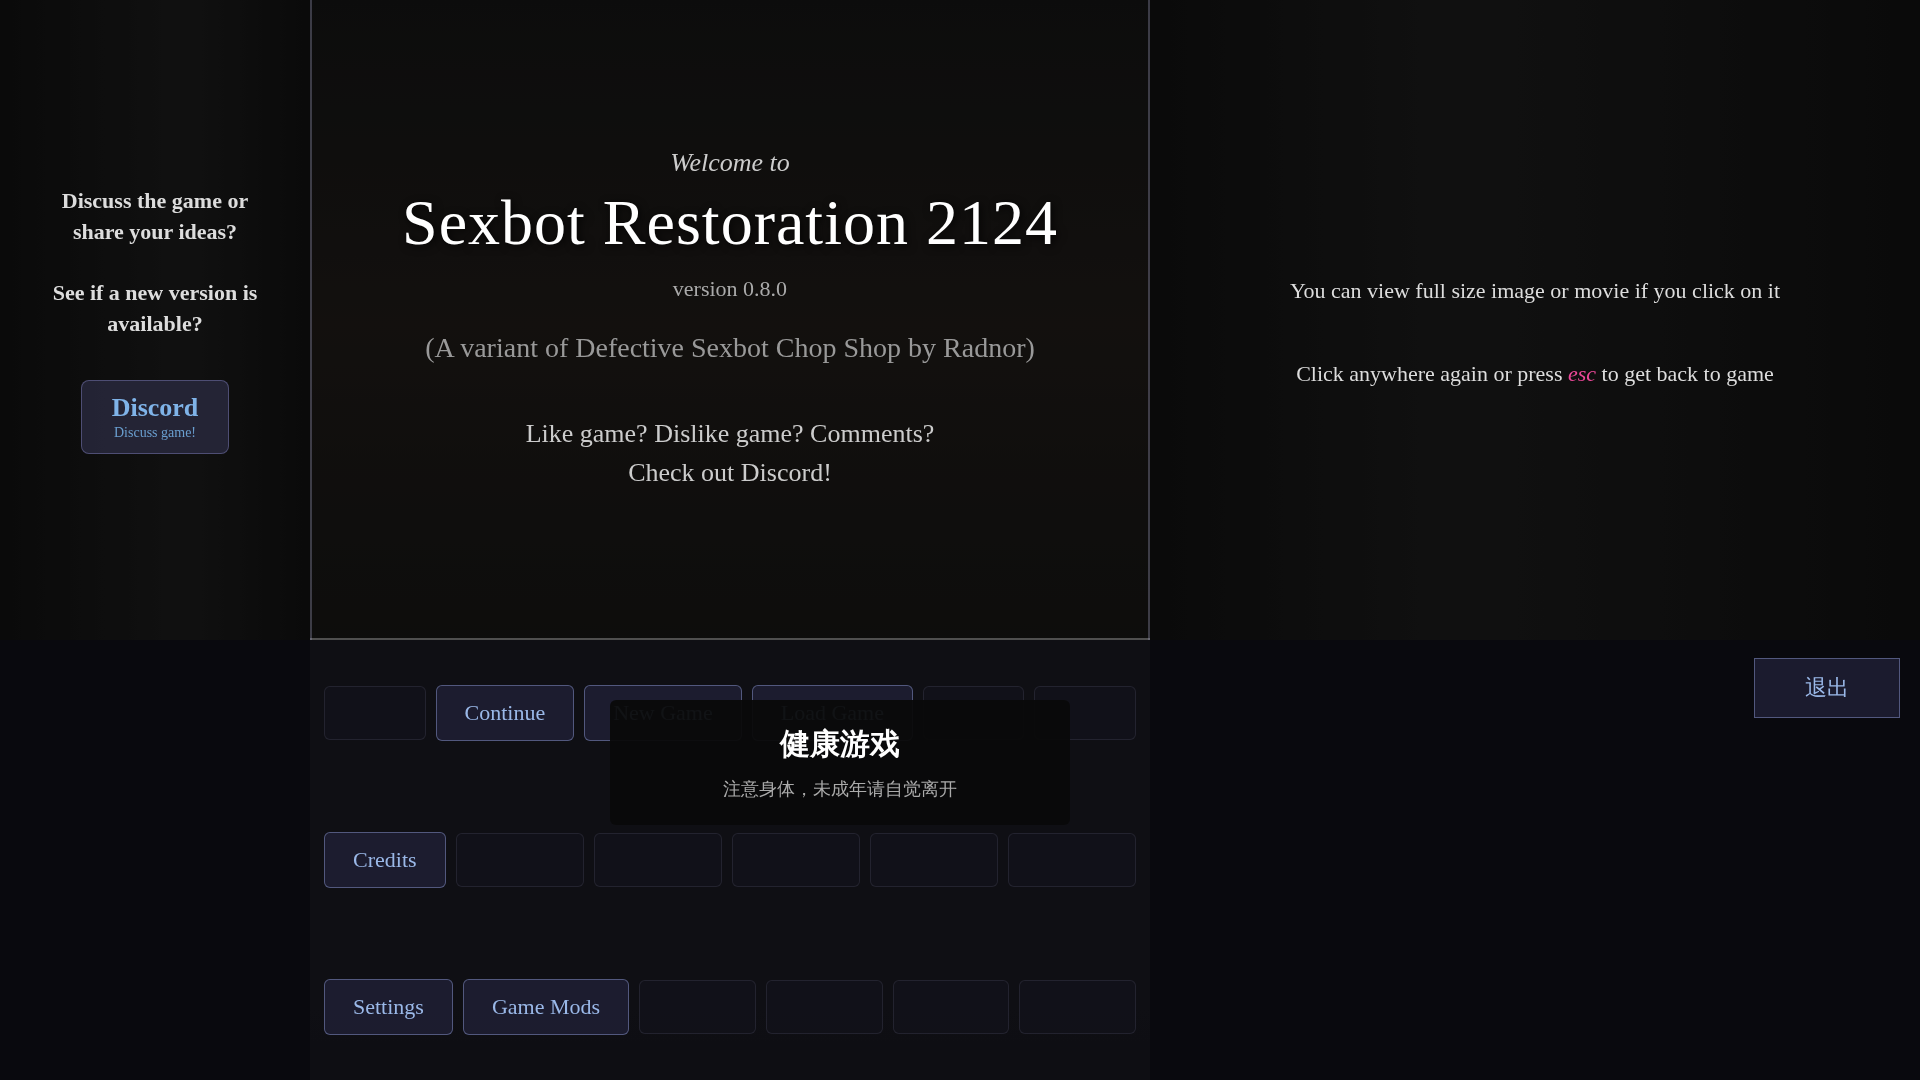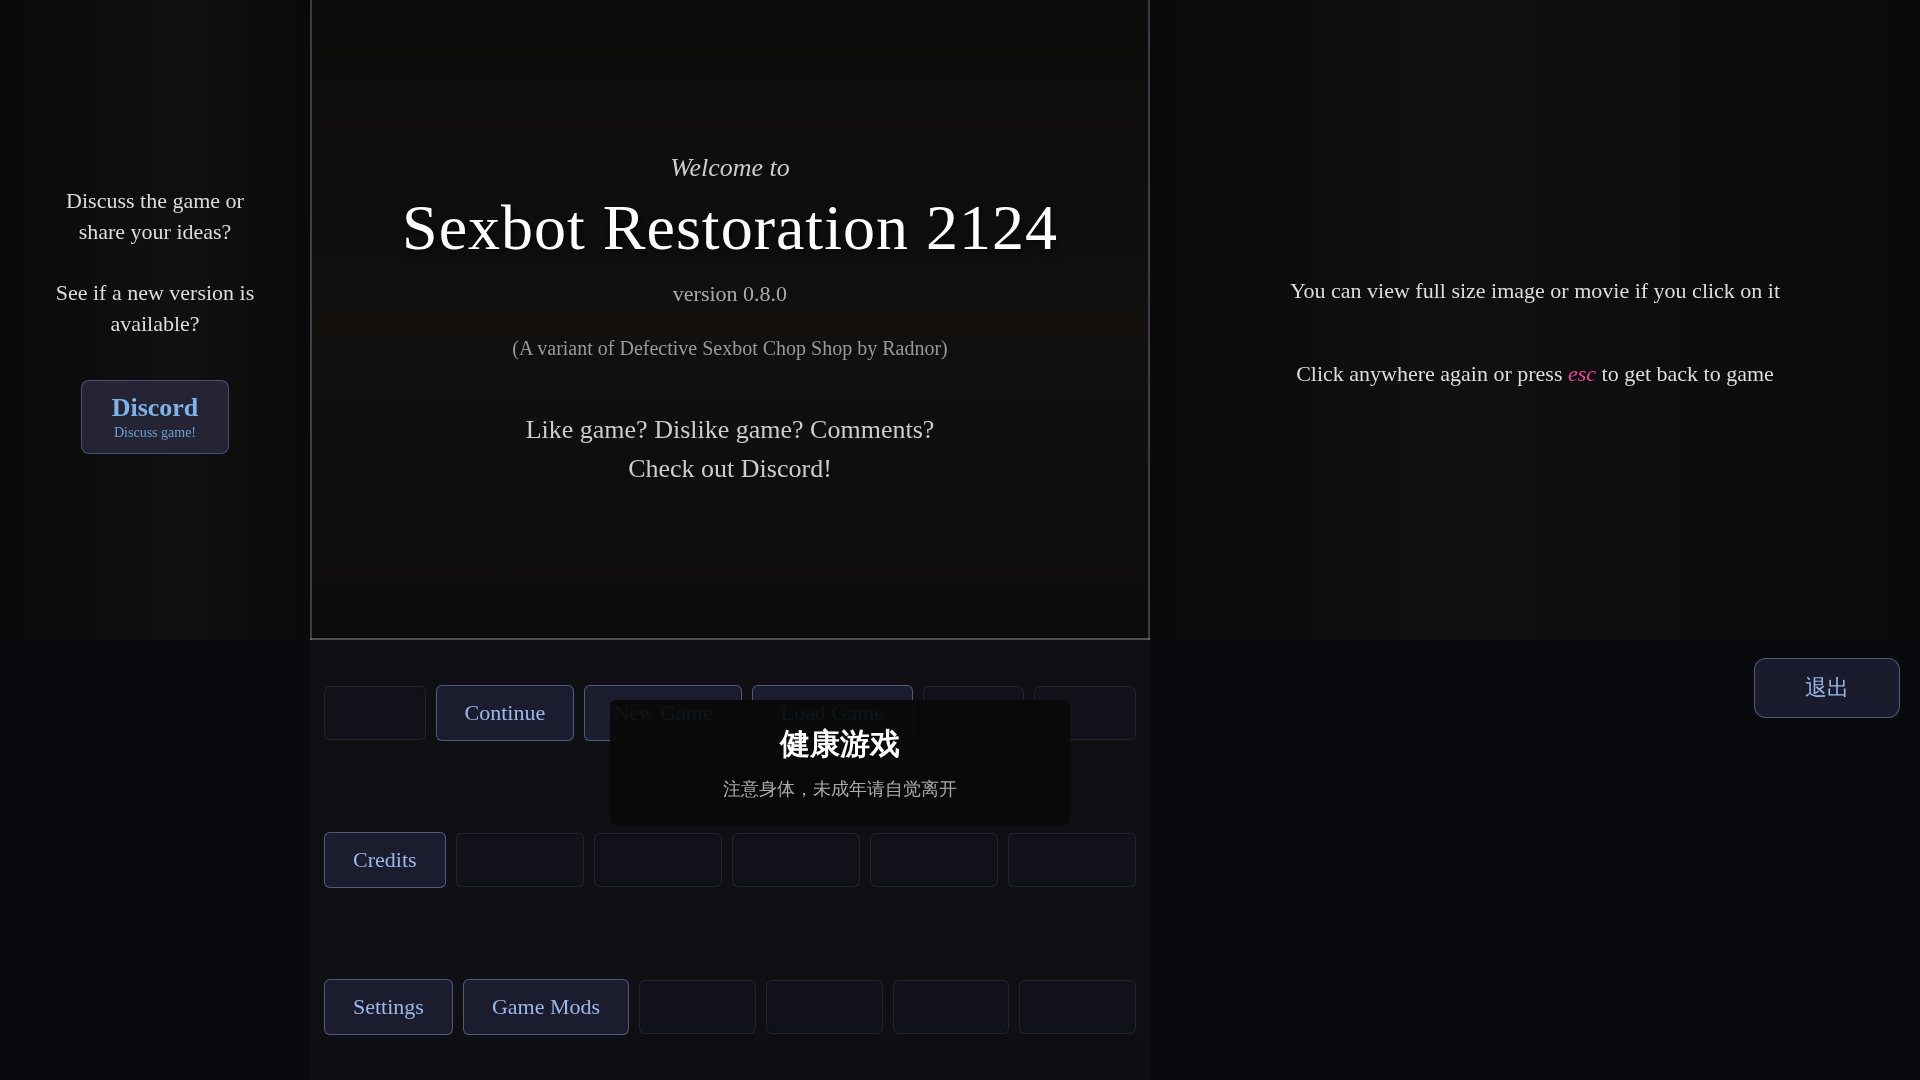--- a/index.html
+++ b/index.html
@@ -77,20 +77,21 @@
       padding: 20px;
       text-align: center;
       color: #ccc;
     }
 
     .left-sidebar .discuss-text {
       font-size: 22px;
       line-height: 1.4;
       color: #ddd;
       margin-bottom: 40px;
+      font-weight: bold;
     }
 
     .discord-btn {
       background: rgba(40,40,60,0.85);
       border: 1px solid rgba(120,120,180,0.5);
       border-radius: 8px;
       padding: 12px 30px;
       cursor: pointer;
       text-align: center;
       color: #7b9fd4;
@@ -140,21 +141,21 @@
       text-shadow: 2px 2px 8px rgba(0,0,0,0.8);
     }
 
     .version {
       font-size: 22px;
       color: #aaa;
       margin-bottom: 30px;
     }
 
     .variant-text {
-      font-size: 20px;
+      font-size: 28px;
       color: #999;
       margin-bottom: 50px;
     }
 
     .discord-prompt {
       font-size: 26px;
       color: #ccc;
       line-height: 1.5;
     }
 
@@ -276,21 +277,21 @@
       z-index: 2;
       display: flex;
       align-items: flex-start;
       justify-content: flex-end;
       padding: 18px 20px;
     }
 
     .quit-btn {
       background: rgba(30,30,50,0.9);
       border: 1px solid rgba(120,130,180,0.6);
-      border-radius: 12px;
+      border-radius: 0;
       color: #9ab8e8;
       font-size: 22px;
       font-family: Georgia, serif;
       cursor: pointer;
       padding: 14px 50px;
       white-space: nowrap;
     }
 
     
     .vert-divider {

